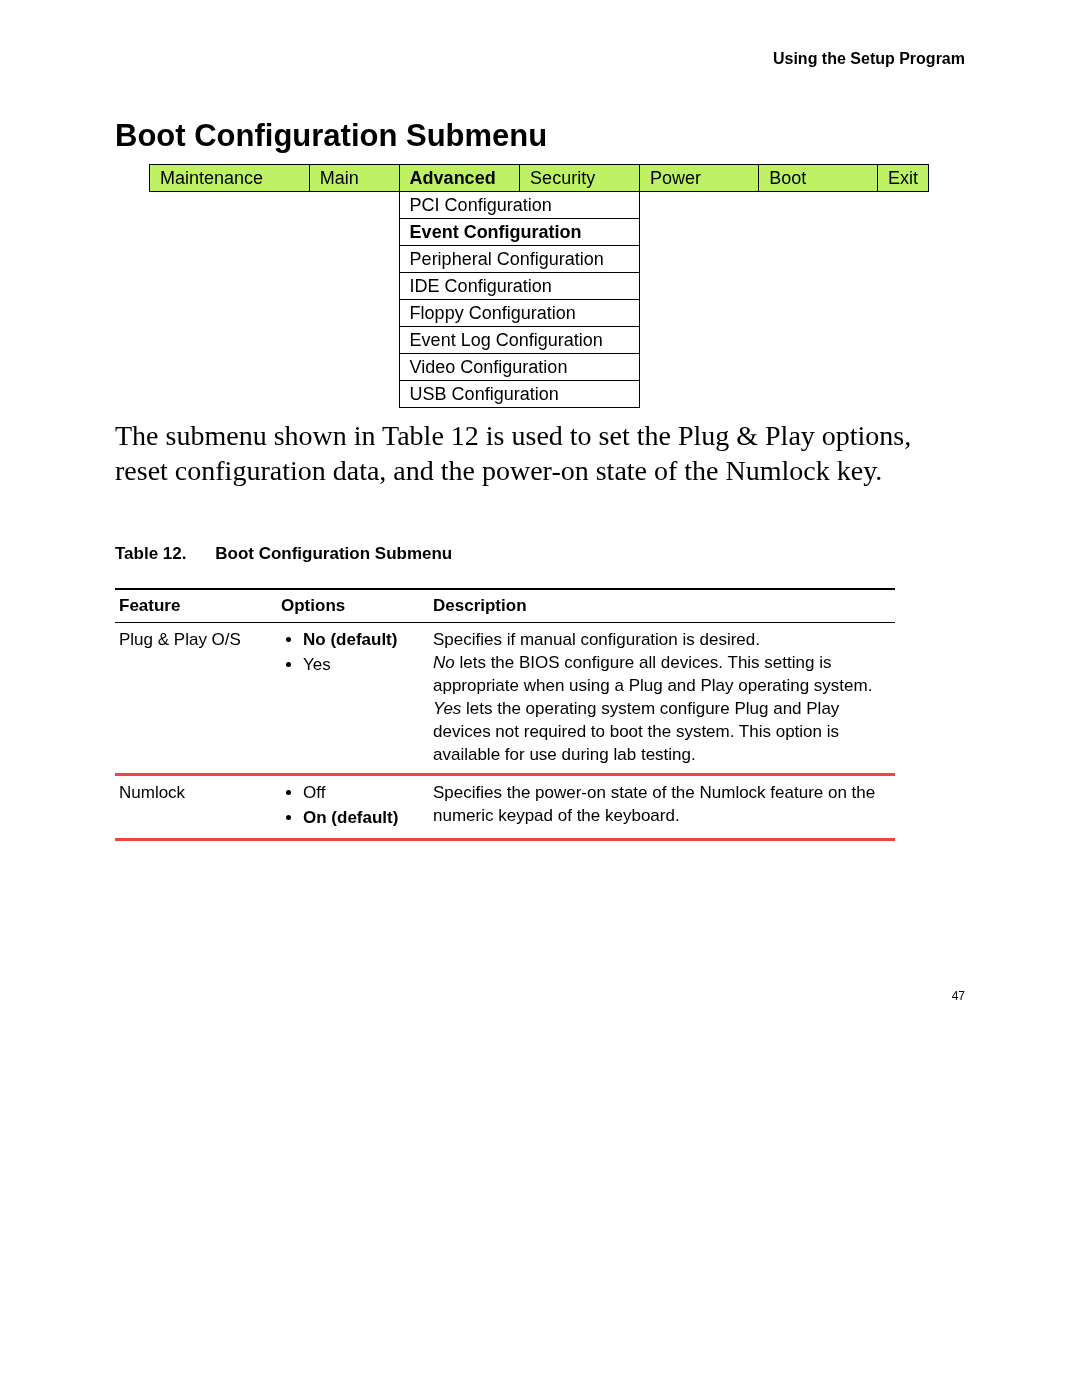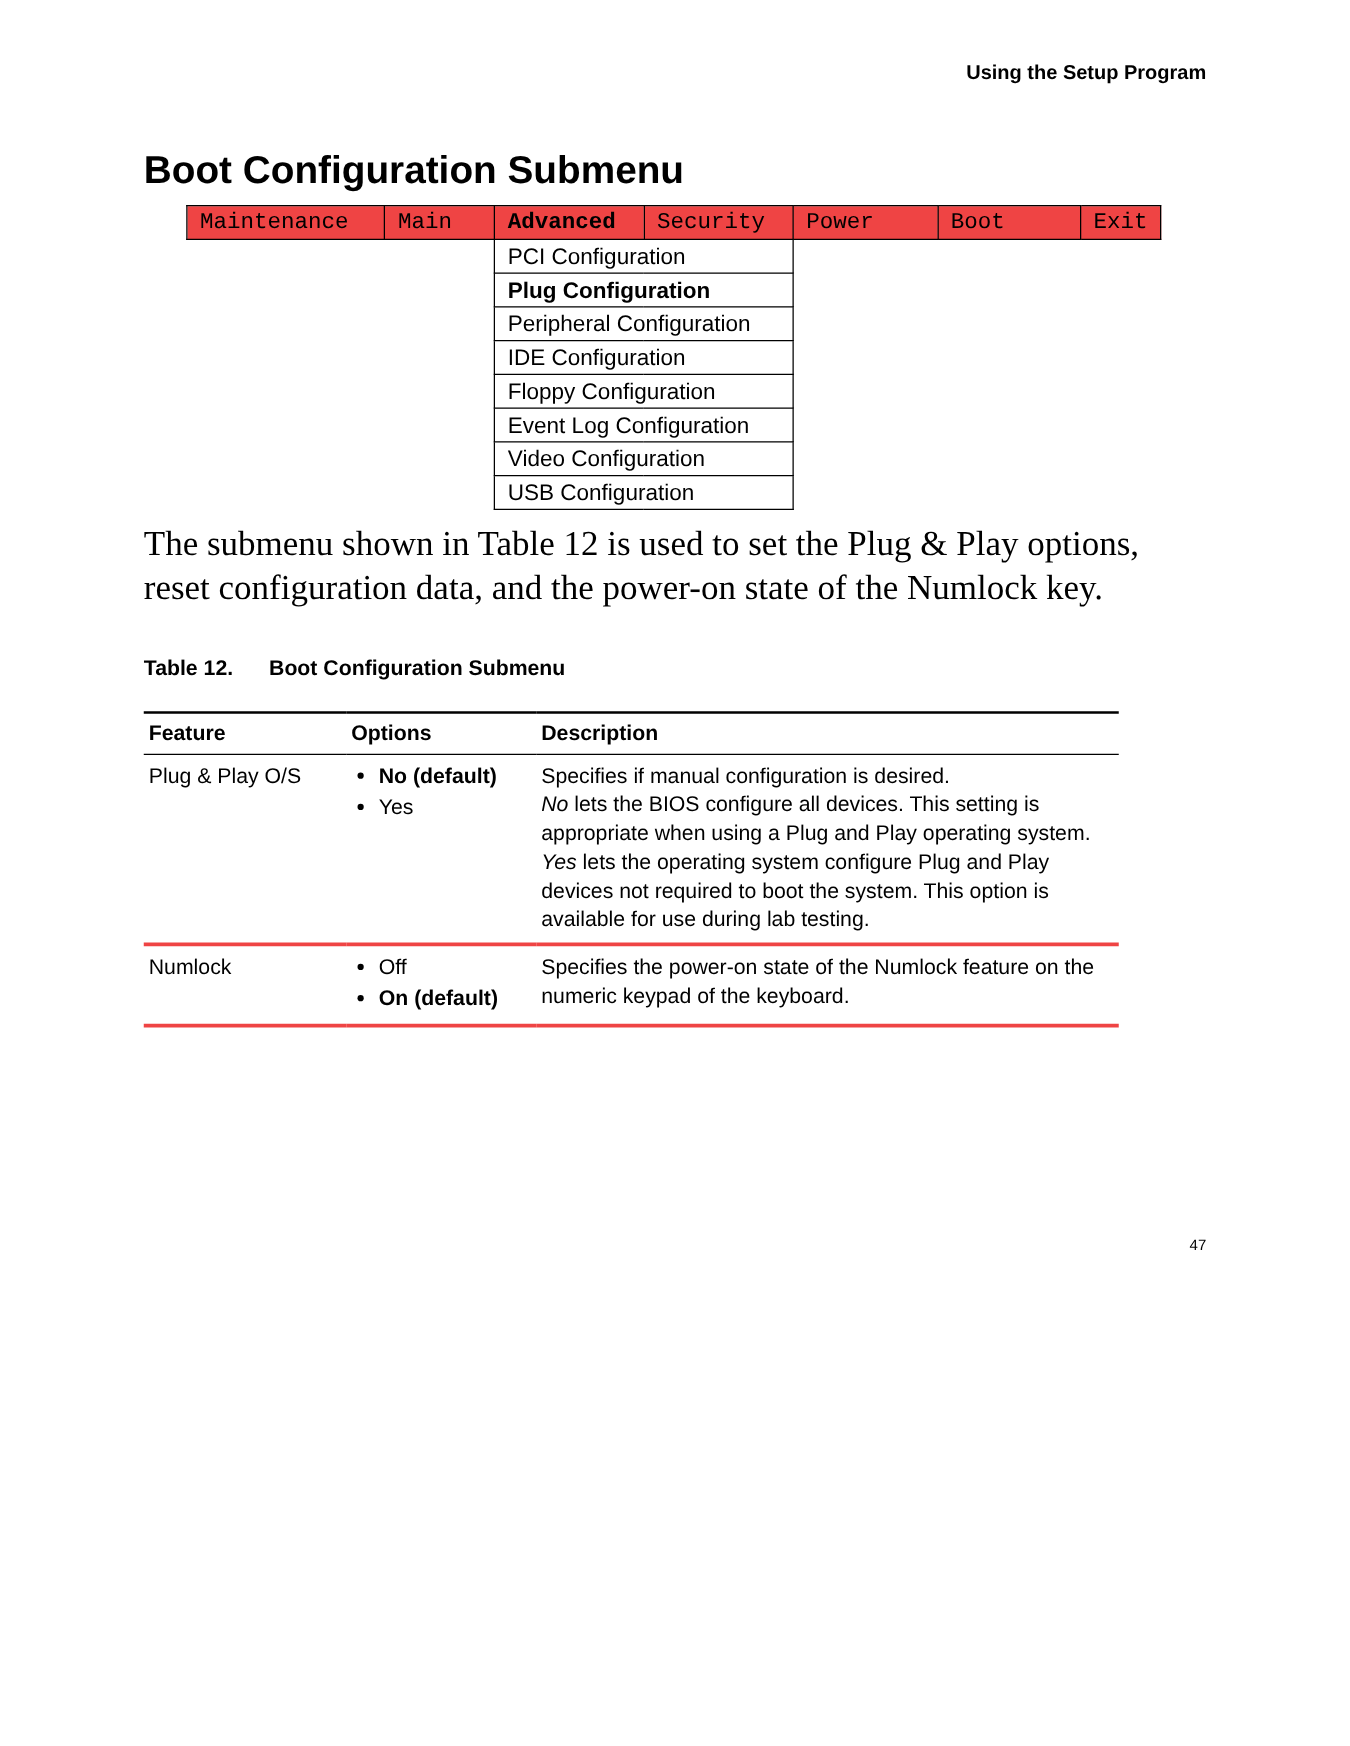--- a/index.html
+++ b/index.html
@@ -39,41 +39,40 @@
     margin-left: 34px;
     font-size: 18px;
   }
   table.nav td {
     border: 1px solid #000;
     padding: 2px 10px;
     vertical-align: middle;
     height: 22px;
   }
   table.nav tr.head td {
-    background: #ef4444;
-    font-family: Liberation Mono, monospace;
+    background: #bef264;
   }
   table.nav td.noborder {
     border: none;
   }
   table.nav td.bold {
     font-weight: bold;
   }
   
   p.body {
     font-family: "Times New Roman", Times, serif;
     font-size: 28px;
     margin: 10px 0 0 0;
     line-height: 1.25;
   }
   
   .tcaption {
     font-size: 17px;
     font-weight: bold;
-    margin-top: 37px;
+    margin-top: 56px;
     margin-left: 0;
   }
   .tcaption .tnum {
     display: inline-block;
   }
   .tcaption .tname {
     display: inline-block;
     margin-left: 24px;
   }
   
@@ -136,21 +135,21 @@
       <td style="width:100px">Boot</td>
       <td>Exit</td>
     </tr>
     <tr>
       <td class="noborder" colspan="2"></td>
       <td colspan="2">PCI Configuration</td>
       <td class="noborder" colspan="3"></td>
     </tr>
     <tr>
       <td class="noborder" colspan="2"></td>
-      <td colspan="2" class="bold">Plug Configuration</td>
+      <td colspan="2" class="bold">Event Configuration</td>
       <td class="noborder" colspan="3"></td>
     </tr>
     <tr>
       <td class="noborder" colspan="2"></td>
       <td colspan="2">Peripheral Configuration</td>
       <td class="noborder" colspan="3"></td>
     </tr>
     <tr>
       <td class="noborder" colspan="2"></td>
       <td colspan="2">IDE Configuration</td>

